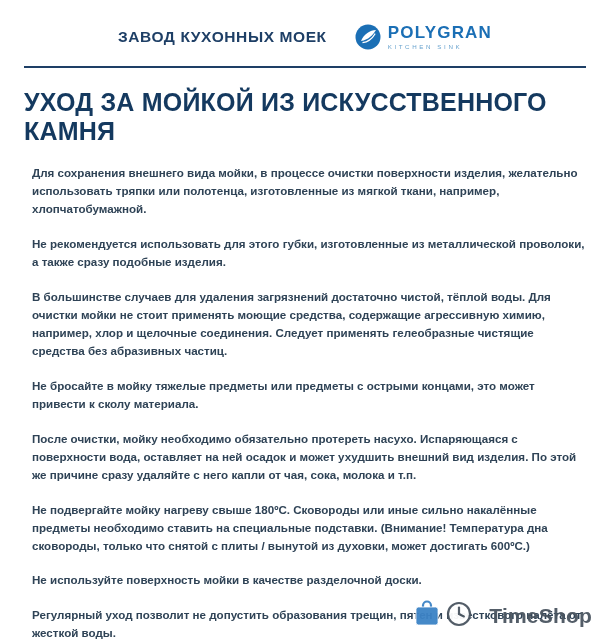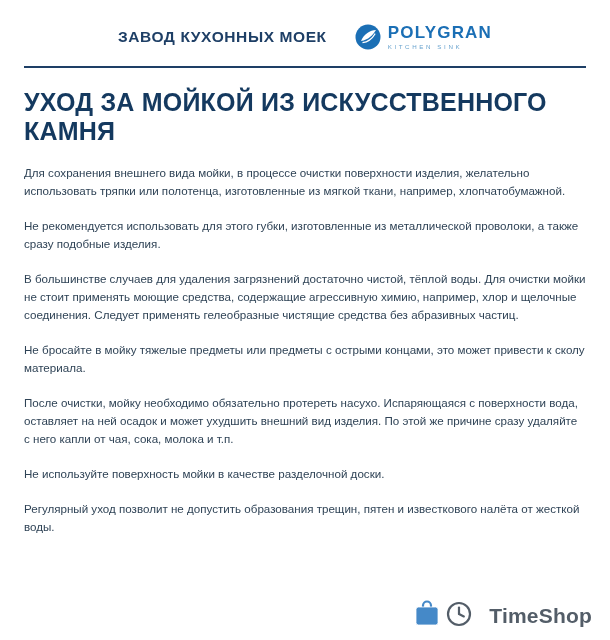--- a/index.html
+++ b/index.html
@@ -84,21 +84,22 @@
     text-transform: uppercase;
   }
 
   
   .content {
     font-size: 11.6px;
     line-height: 1.55;
     color: #2f4356;
   }
   .content p {
-    margin: 0 0 17px 0;
+    margin: 0 0 17px 8px;
+    font-weight: bold;
   }
 
   
   .watermark {
     position: absolute;
     right: 18px;
     bottom: 12px;
     display: flex;
     align-items: flex-end;
     gap: 15px;
@@ -142,20 +143,21 @@
   <div class="header-rule"></div>
 
   <h1 class="doc-title">УХОД ЗА МОЙКОЙ ИЗ ИСКУССТВЕННОГО КАМНЯ</h1>
 
   <div class="content">
     <p>Для сохранения внешнего вида мойки, в процессе очистки поверхности изделия, желательно использовать тряпки или полотенца, изготовленные из мягкой ткани, например, хлопчатобумажной.</p>
     <p>Не рекомендуется использовать для этого губки, изготовленные из металлической проволоки, а также сразу подобные изделия.</p>
     <p>В большинстве случаев для удаления загрязнений достаточно чистой, тёплой воды. Для очистки мойки не стоит применять моющие средства, содержащие агрессивную химию, например, хлор и щелочные соединения. Следует применять гелеобразные чистящие средства без абразивных частиц.</p>
     <p>Не бросайте в мойку тяжелые предметы или предметы с острыми концами, это может привести к сколу материала.</p>
     <p>После очистки, мойку необходимо обязательно протереть насухо. Испаряющаяся с поверхности вода, оставляет на ней осадок и может ухудшить внешний вид изделия. По этой же причине сразу удаляйте с него капли от чая, сока, молока и т.п.</p>
+    <p>Не подвергайте мойку нагреву свыше 180ºС. Сковороды или иные сильно накалённые предметы необходимо ставить на специальные подставки. (Внимание! Температура дна сковороды, только что снятой с плиты / вынутой из духовки, может достигать 600ºС.)</p>
     <p>Не используйте поверхность мойки в качестве разделочной доски.</p>
     <p>Регулярный уход позволит не допустить образования трещин, пятен и известкового налёта от жесткой воды.</p>
   </div>
 
   <div class="watermark">
     <span class="wm-icons">
       <svg width="30" height="30" viewBox="0 0 30 30" aria-hidden="true">
         <rect x="4" y="9" width="22" height="18" rx="2.5" fill="#3c83c6"></rect>
         <path d="M11 9 V7.5 A4 4 0 0 1 19 7.5 V9" stroke="#3c83c6" stroke-width="2.2" fill="none"></path>
         <rect x="4" y="9" width="22" height="18" rx="2.5" fill="none" stroke="#ffffff" stroke-width="0.8"></rect>

